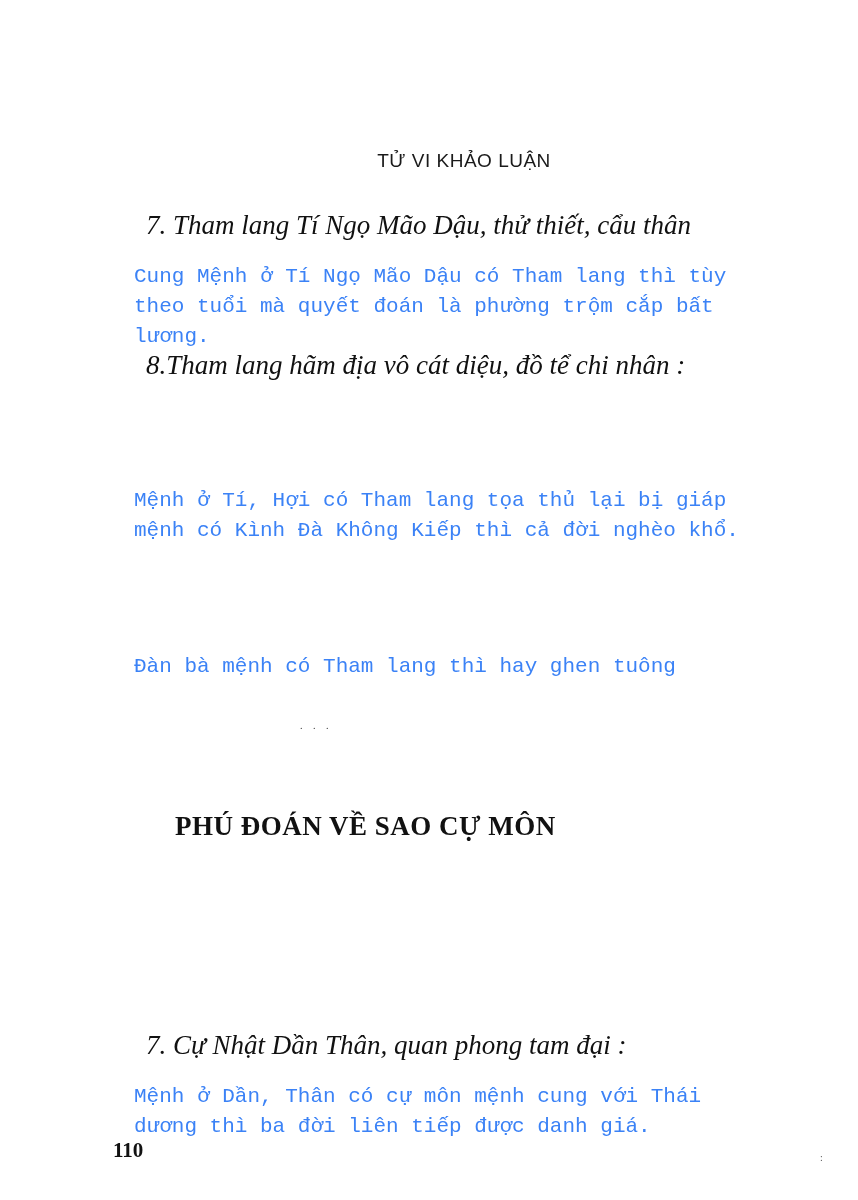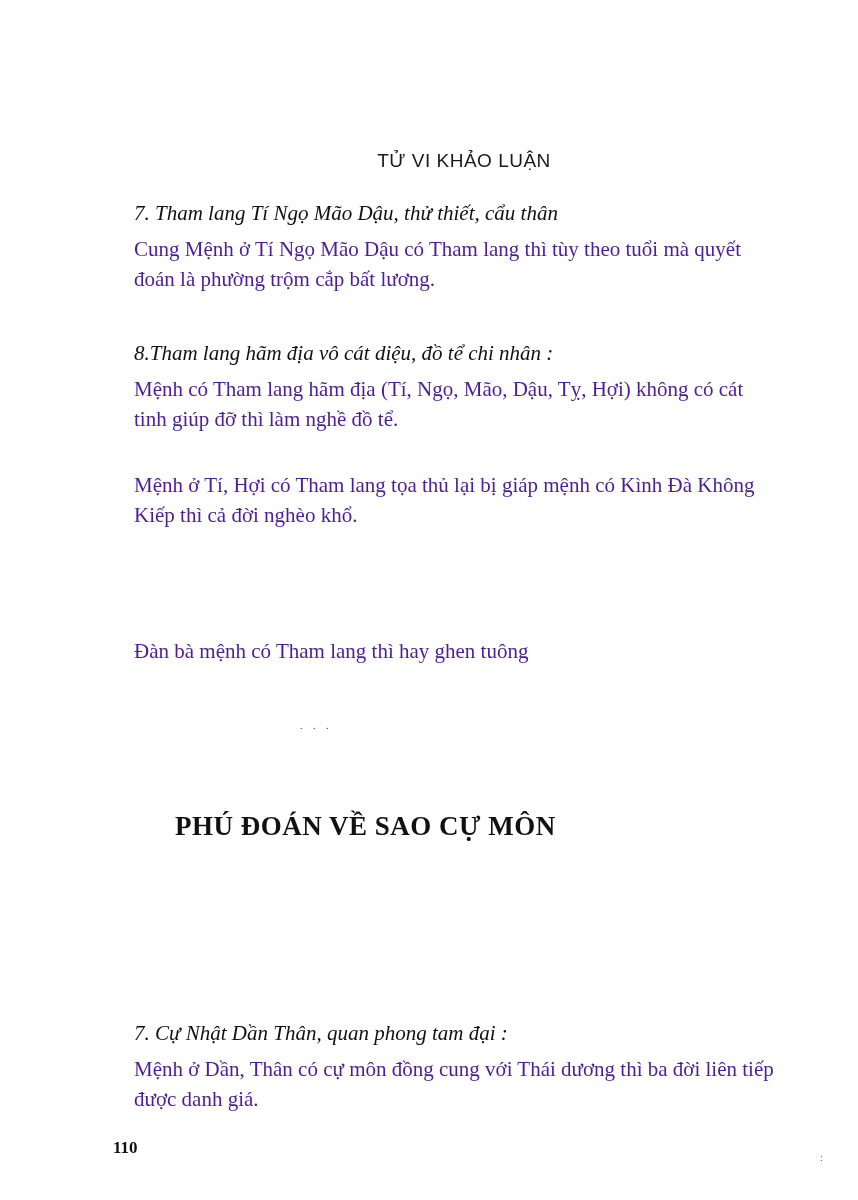--- a/index.html
+++ b/index.html
@@ -10,67 +10,66 @@
     }
     .page { position: absolute; left: 0; top: 0; width: 858px; height: 841px; border-radius: 10px; }
     .running-head {
       position: absolute; left: 0; width: 858px; top: 150px;
       text-align: center; padding-left: 70px; box-sizing: border-box;
       font-family: "Liberation Sans", "DejaVu Sans", sans-serif;
       font-size: 19px; letter-spacing: 0.5px; color: #1a1a1a;
     }
     .block { position: absolute; left: 134px; width: 640px; }
     .heading {
-      font-style: italic; font-size: 21px; line-height: 34px; margin: 0;
+      font-style: italic; font-size: 27px; line-height: 34px; margin: 12px;
       color: #111;
     }
     .body-text {
-      font-size: 21px; line-height: 30px; margin: 4px 0 0 0; color: #4c1d95;
+      font-size: 21px; line-height: 30px; margin: 20px 0 0 0; color: #3b82f6; font-family: Liberation Mono, monospace;
     }
     .section-title {
       position: absolute; left: 175px; top: 782px;
       font-weight: bold; font-size: 27px; letter-spacing: 0.5px; color: #111; margin-top: 29px;
     }
     .dots { position: absolute; left: 300px; top: 720px; font-size: 10px; color: #333; letter-spacing: 4px; }
     .page-number {
       position: absolute; left: 113px; top: 1138px;
-      font-size: 17px; font-weight: bold; color: #111;
+      font-size: 21px; font-weight: bold; color: #111;
     }
     .speck { position: absolute; left: 820px; top: 1152px; font-size: 10px; color: #555; }
   </style>
 </head>
 <body>
 
 <div class="page">
 
   <div class="running-head">TỬ VI KHẢO LUẬN</div>
 
   <div class="block" style="top:196px;">
     <p class="heading">7. Tham lang Tí Ngọ Mão Dậu, thử thiết, cẩu thân</p>
     <p class="body-text">Cung Mệnh ở Tí Ngọ Mão Dậu có Tham lang thì tùy theo tuổi mà quyết đoán là phường trộm cắp bất lương.</p>
   </div>
 
   <div class="block" style="top:336px;">
     <p class="heading">8.Tham lang hãm địa vô cát diệu, đồ tể chi nhân :</p>
-    <p class="body-text">Mệnh có Tham lang hãm địa (Tí, Ngọ, Mão, Dậu, Tỵ, Hợi) không có cát tinh giúp đỡ thì làm nghề đồ tể.</p>
   </div>
 
   <div class="block" style="top:466px;">
     <p class="body-text">Mệnh ở Tí, Hợi có Tham lang tọa thủ lại bị giáp mệnh có Kình Đà Không Kiếp thì cả đời nghèo khổ.</p>
   </div>
 
   <div class="block" style="top:632px;">
     <p class="body-text">Đàn bà mệnh có Tham lang thì hay ghen tuông</p>
   </div>
 
   <div class="dots">. . .</div>
 
   <div class="section-title">PHÚ ĐOÁN VỀ SAO CỰ MÔN</div>
 
 
   <div class="block" style="top:1016px;">
     <p class="heading">7. Cự Nhật Dần Thân, quan phong tam đại :</p>
-    <p class="body-text">Mệnh ở Dần, Thân có cự môn đồng cung với Thái dương thì ba đời liên tiếp được danh giá.</p>
+    <p class="body-text">Mệnh ở Dần, Thân có cự môn mệnh cung với Thái dương thì ba đời liên tiếp được danh giá.</p>
   </div>
 
   <div class="page-number">110</div>
   <div class="speck">:</div>
 </div>
 
 </body></html>

